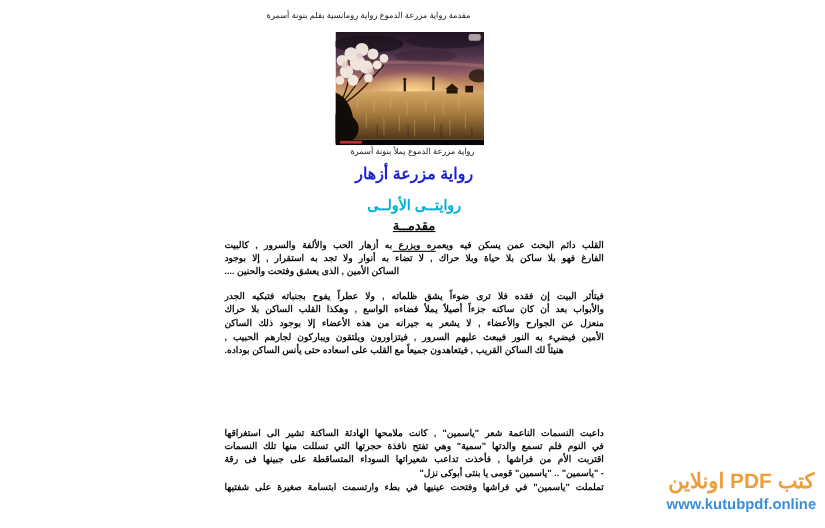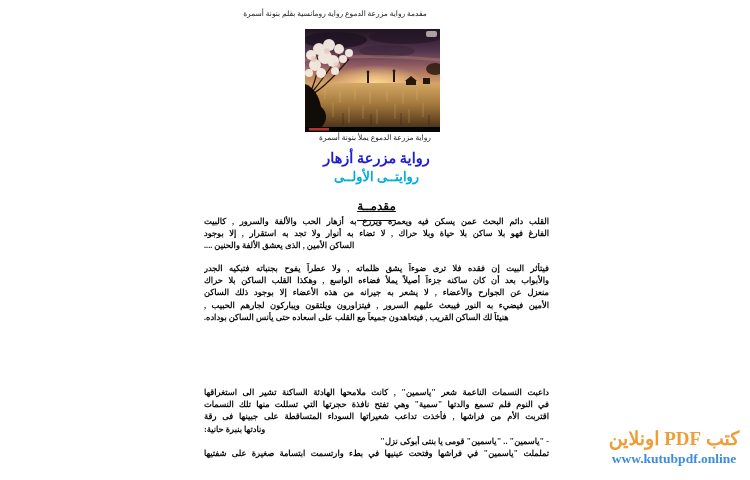--- a/index.html
+++ b/index.html
@@ -1,44 +1,44 @@
 <!DOCTYPE html>
 <html lang="ar"><head>
 <meta charset="utf-8">
 <style>
   html,body { margin:0; padding:0; background:#ffffff; }
   .page {
     position:relative; width:750px; height:480px; background:#ffffff;
-    font-family:Liberation Serif, serif; overflow:hidden;
+    font-family:Liberation Sans, sans-serif; overflow:hidden;
   }
   .rtl { direction:rtl; unicode-bidi:embed; }
 
   .header-line {
     position:absolute; top:9px; left:150px; width:370px;
     text-align:center; font-size:7.5px; color:#1c1c1c;
   }
   .photo-wrap { position:absolute; left:305px; top:29px; width:135px; height:103px; }
   .photo-caption {
     position:absolute; top:133px; left:280px; width:190px;
     text-align:center; font-size:7.5px; color:#1c1c1c;
   }
   .book-title {
     position:absolute; top:150px; left:204px; width:345px; text-align:center;
     font-size:14.5px; font-weight:bold; color:#1f1fd2;
   }
   .book-subtitle {
-    position:absolute; top:169px; left:204px; width:345px; text-align:center;
+    position:absolute; top:179px; left:204px; width:345px; text-align:center;
     font-size:13px; font-weight:bold; color:#00aed6;
   }
   .section-heading-wrap {
     position:absolute; top:196px; left:204px; width:345px; text-align:center;
   }
   .section-heading {
     display:inline-block; font-size:12px; font-weight:bold; color:#0d0d0d;
-    text-decoration:underline; border-bottom:1.5px solid #0d0d0d; padding-bottom:6px;
+    text-decoration:underline; border-bottom:1.5px solid #0d0d0d; padding-bottom:16px;
   }
   .para {
     position:absolute; left:204px; width:345px;
     font-size:8.3px; font-weight:bold; color:#0d0d0d; line-height:12.2px;
   }
   .para .line {
     height:12.2px; overflow:hidden;
     text-align:justify; text-align-last:justify;
   }
   .para .line.align-left  { text-align:left;  text-align-last:left;  }
@@ -169,36 +169,35 @@
   <div class="book-title rtl">رواية مزرعة أزهار</div>
   <div class="book-subtitle rtl">روايتــى الأولــى</div>
 
   <div class="section-heading-wrap">
     <span class="section-heading rtl">مقدمــة</span>
   </div>
 
   <div class="para para-1 rtl">
     <div class="line">القلب دائم البحث عمن يسكن فيه ويعمره ويزرع به أزهار الحب والألفة والسرور , كالبيت</div>
     <div class="line">الفارغ فهو بلا ساكن بلا حياة وبلا حراك , لا تضاء به أنوار ولا تجد به استقرار , إلا بوجود</div>
-    <div class="line align-left">الساكن الأمين , الذى يعشق الألفة والحنين ....</div>
+    <div class="line align-left">الساكن الأمين , الذى يعشق وفتحت والحنين ....</div>
   </div>
 
   <div class="para para-2 rtl">
     <div class="line">فيتأثر البيت إن فقده فلا ترى ضوءاً يشق ظلماته , ولا عطراً يفوح بجنباته فتبكيه الجدر</div>
     <div class="line">والأبواب بعد أن كان ساكنه جزءاً أصيلاً يملأ فضاءه الواسع , وهكذا القلب الساكن بلا حراك</div>
     <div class="line">منعزل عن الجوارح والأعضاء , لا يشعر به جيرانه من هذه الأعضاء إلا بوجود ذلك الساكن</div>
     <div class="line">الأمين فيضيء به النور فيبعث عليهم السرور , فيتزاورون ويلتقون ويباركون لجارهم الحبيب ,</div>
     <div class="line align-left">هنيئاً لك الساكن القريب , فيتعاهدون جميعاً مع القلب على اسعاده حتى يأنس الساكن بوداده.</div>
   </div>
 
   <div class="para para-3 rtl">
     <div class="line">داعبت النسمات الناعمة شعر "ياسمين" , كانت ملامحها الهادئة الساكنة تشير الى استغراقها</div>
     <div class="line">في النوم فلم تسمع والدتها "سمية" وهي تفتح نافذة حجرتها التي تسللت منها تلك النسمات</div>
     <div class="line">اقتربت الأم من فراشها , فأخذت تداعب شعيراتها السوداء المتساقطة على جبينها فى رقة</div>
-    <div class="line align-left">ونادتها بنبرة حانية:</div>
     <div class="line align-right">- "ياسمين" .. "ياسمين" قومى يا بنتى أبوكى نزل"</div>
     <div class="line">تململت "ياسمين" في فراشها وفتحت عينيها في بطء وارتسمت ابتسامة صغيرة على شفتيها</div>
   </div>
 
   <div class="watermark">
     <div class="wm-name">كتب PDF اونلاين</div>
     <div class="wm-url">www.kutubpdf.online</div>
   </div>
 
 </div>

